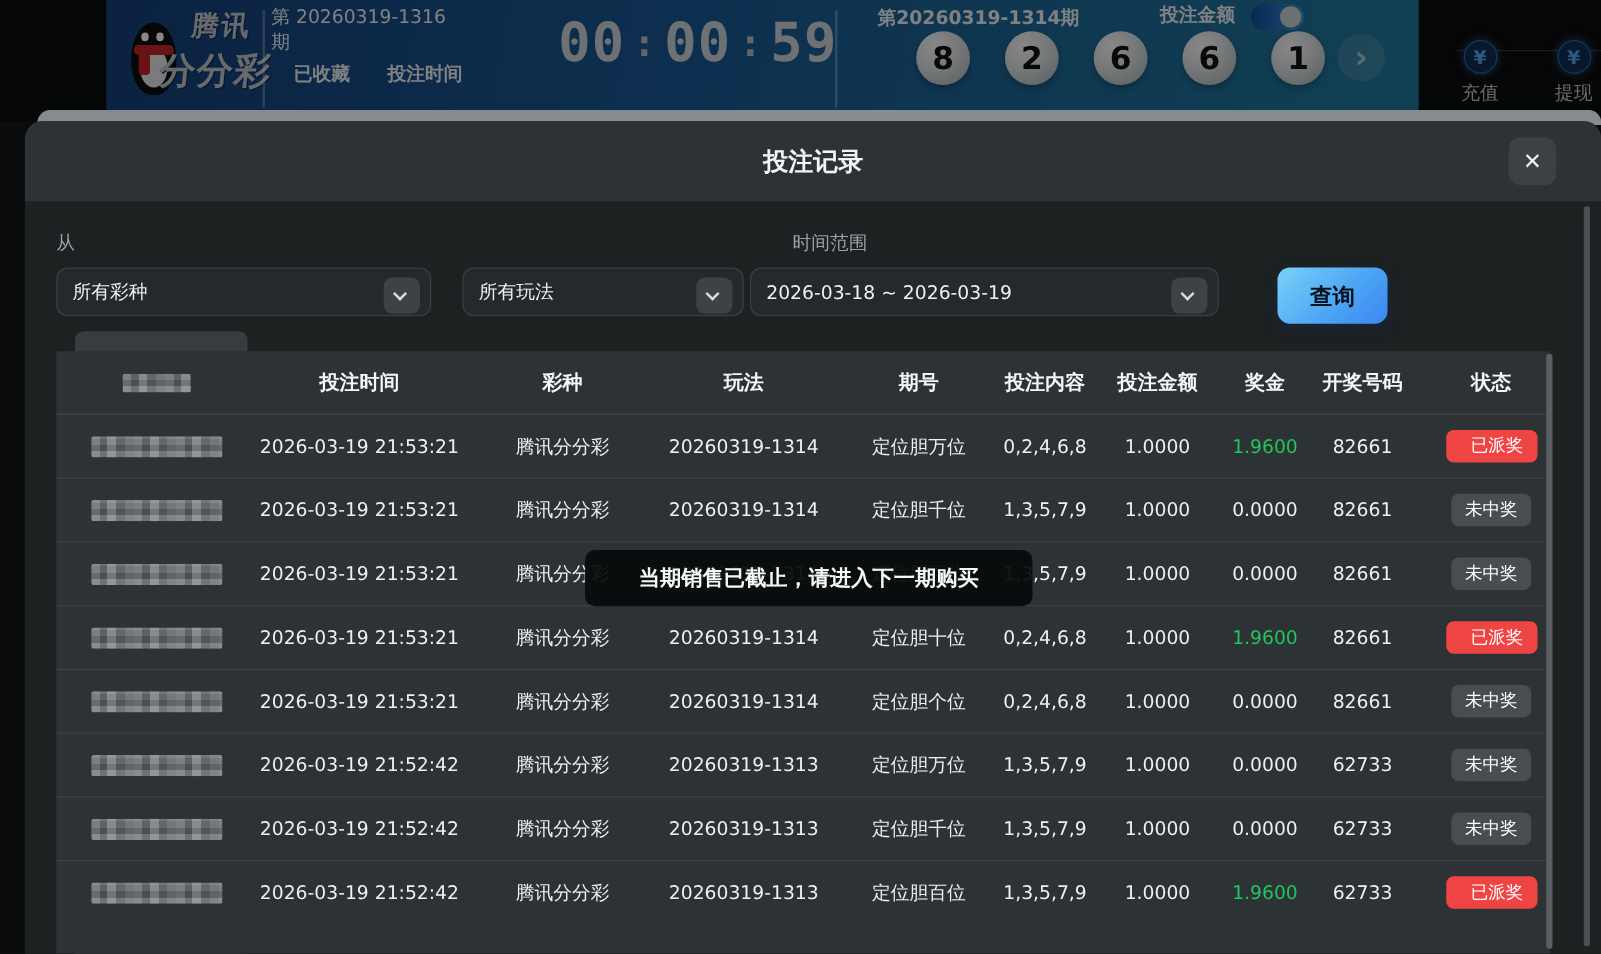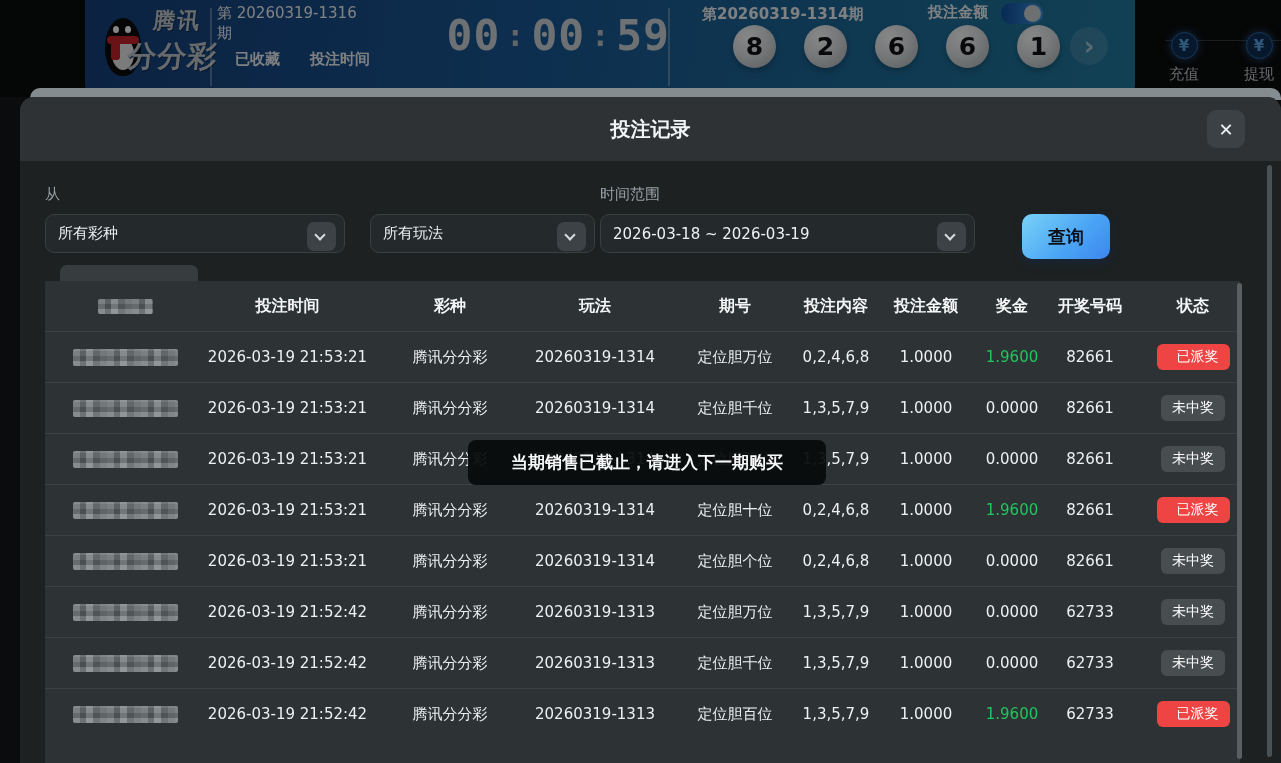--- a/index.html
+++ b/index.html
@@ -156,21 +156,21 @@
 <div id="dim-overlay"></div>
 <div id="grey-band"></div>
 
 <div id="modal">
   <div id="modal-header">
     <div id="modal-title">投注记录</div>
     <div id="modal-close">✕</div>
   </div>
 
   <div class="filter-label" style="left:25px;">从</div>
-  <div class="filter-label" style="left:580px;">时间范围</div>
+  <div class="filter-label" style="left:614px;">时间范围</div>
 
   <div class="dropdown" style="left:25px; width:300px;">
     <span>所有彩种</span>
     <div class="dd-chevbox">
         <div class="chev"></div>
       </div>
   </div>
   <div class="dropdown" style="left:350px; width:225px;">
     <span>所有玩法</span>
     <div class="dd-chevbox">

